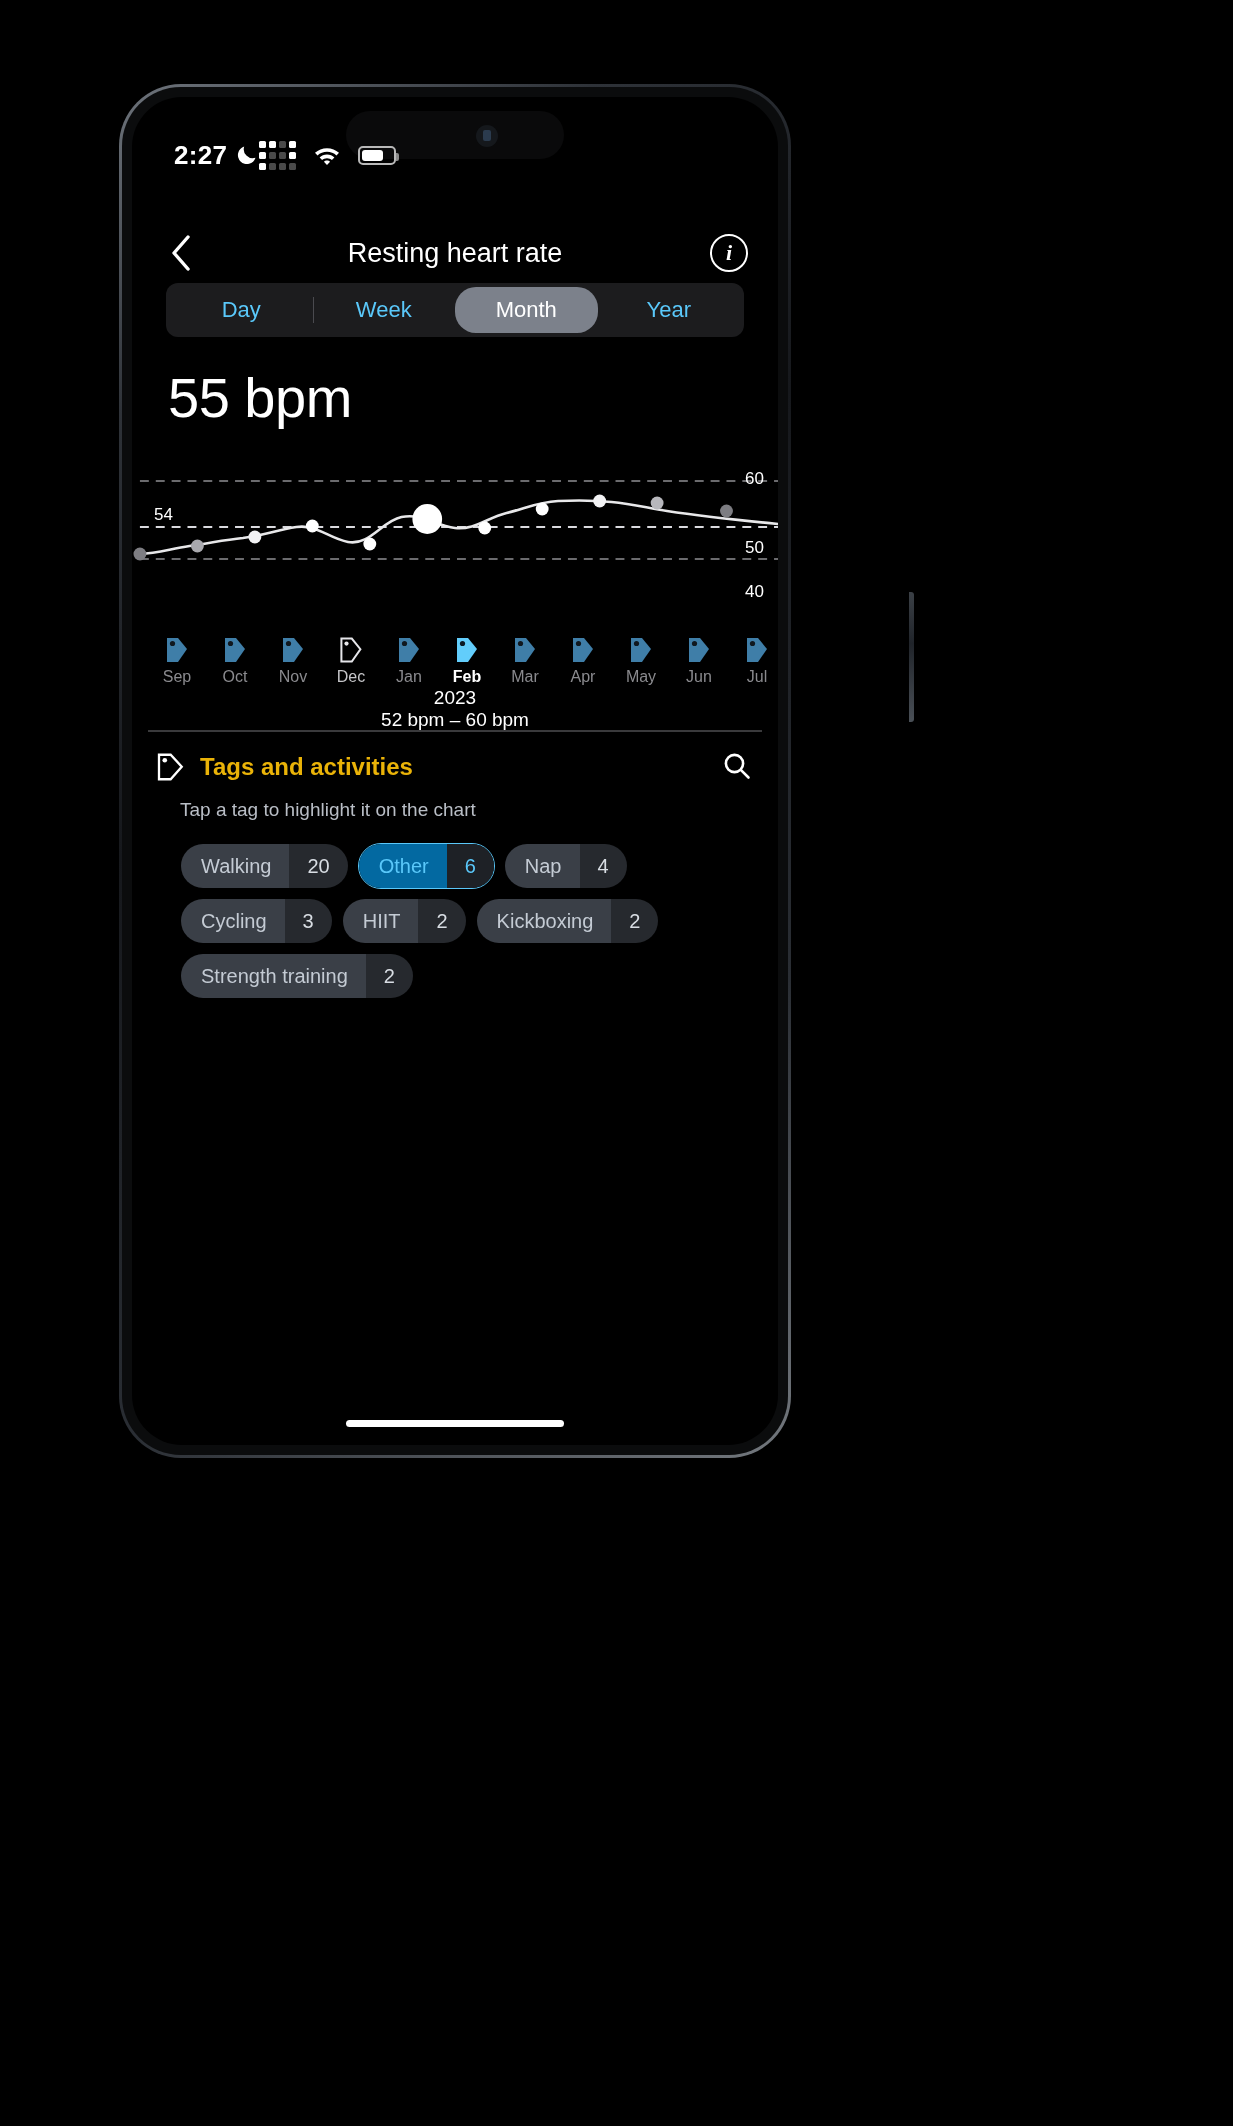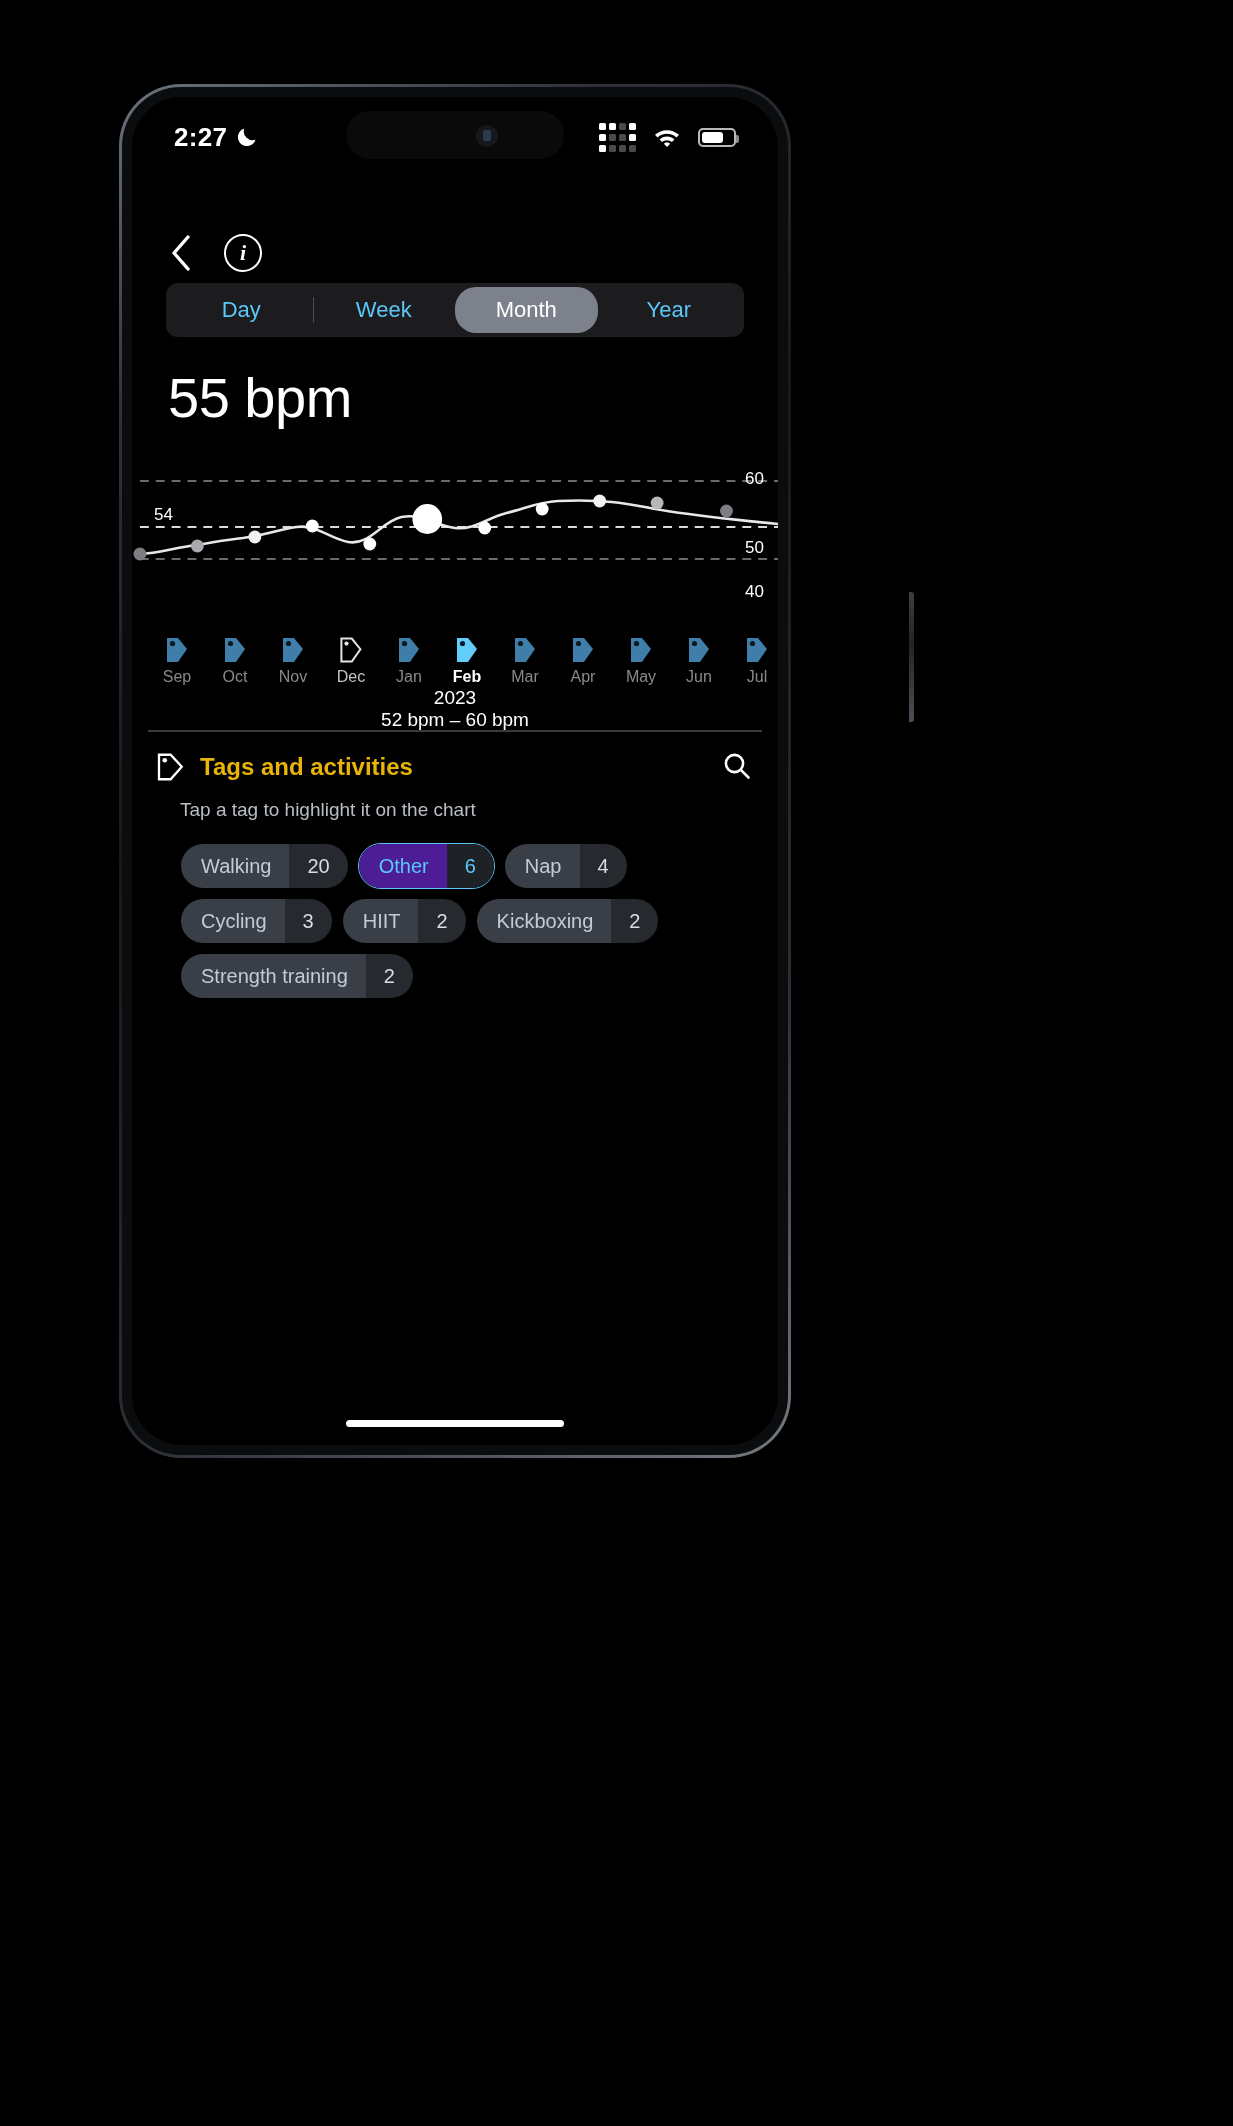--- a/index.html
+++ b/index.html
@@ -51,22 +51,22 @@
     background: #15181c;
   }
   .island-cam::after {
     content:""; position:absolute; left:7px; top:5px;
     width:8px; height:11px; border-radius:2px;
     background:#2b3b4e;
   }
 
   
   .statusbar {
-    position: absolute; top: 20px; left: 0; right: 0; height: 40px;
-    display: flex; align-items: center; justify-content: space-between;
+    position: absolute; top: 38px; left: 0; right: 0; height: 40px;
+    display: flex; align-items: center; 
     padding: 0 42px; z-index: 18;
   }
   .sb-left { display: flex; align-items: center; gap: 8px; }
   .sb-time { color: #fff; font-size: 26px; font-weight: 700; letter-spacing: 0.3px; }
   .sb-moon { width: 24px; height: 24px; position: relative; display:inline-block; }
   .sb-right { display: flex; align-items: center; gap: 16px; }
 
   .sig-dots { display: grid; grid-template-columns: repeat(4, 7px); grid-template-rows: 8px 8px 8px; gap: 3px; align-items: end; }
   .sig-dots i { display:block; width: 7px; border-radius: 1.5px; background:#4a4a4a; }
   .sig-dots i.on { background:#fff; }
@@ -158,21 +158,21 @@
   }
   .chip-label {
     background: #3a3f47; color: #c4cbd4; font-size: 20px;
     display:flex; align-items:center; padding: 0 18px 0 20px;
   }
   .chip-count {
     background: #26292e; color: #d8dde3; font-size: 20px;
     display:flex; align-items:center; padding: 0 18px; min-width: 44px; justify-content:center;
   }
   .chip.selected { border-color: #5ac8fa; background: transparent; }
-  .chip.selected .chip-label { background: #4c1d95; color: #5ac8fa; }
+  .chip.selected .chip-label { background: #0369a1; color: #5ac8fa; }
   .chip.selected .chip-count { background: #1e2126; color: #5ac8fa; }
 
   
   .home-ind {
     position: absolute; bottom: 18px; left: 50%; transform: translateX(-50%);
     width: 218px; height: 7px; border-radius: 4px; background: #fff;
   }
 </style>
 </head>
 <body>
@@ -227,20 +227,21 @@
             </span>
           </div>
         </div>
 
         <div class="navbar">
           <div class="nav-back">
             <svg width="26" height="40" viewBox="0 0 26 40">
               <path d="M20 4 L6 20 L20 36" fill="none" stroke="#fff" stroke-width="3.4" stroke-linecap="round" stroke-linejoin="round"></path>
             </svg>
           </div>
+          <div class="nav-title">Resting heart rate</div>
           <div class="nav-info">
             <span class="info-circle">i</span>
           </div>
         </div>
 
         <div class="segwrap">
           <div class="seg">
             <span>Day</span>
           </div>
           <div class="seg">

